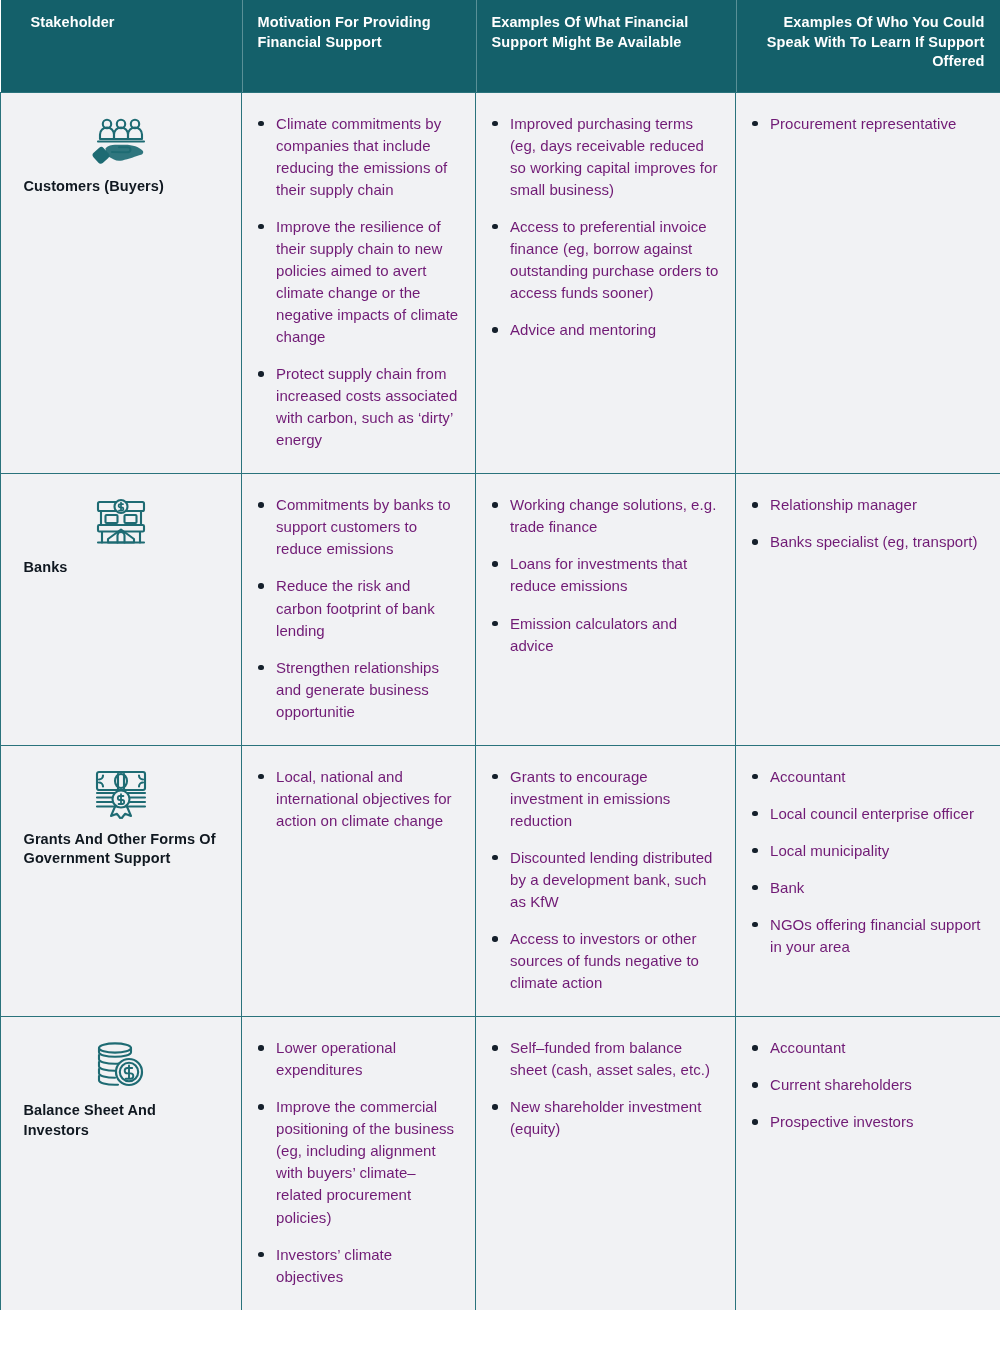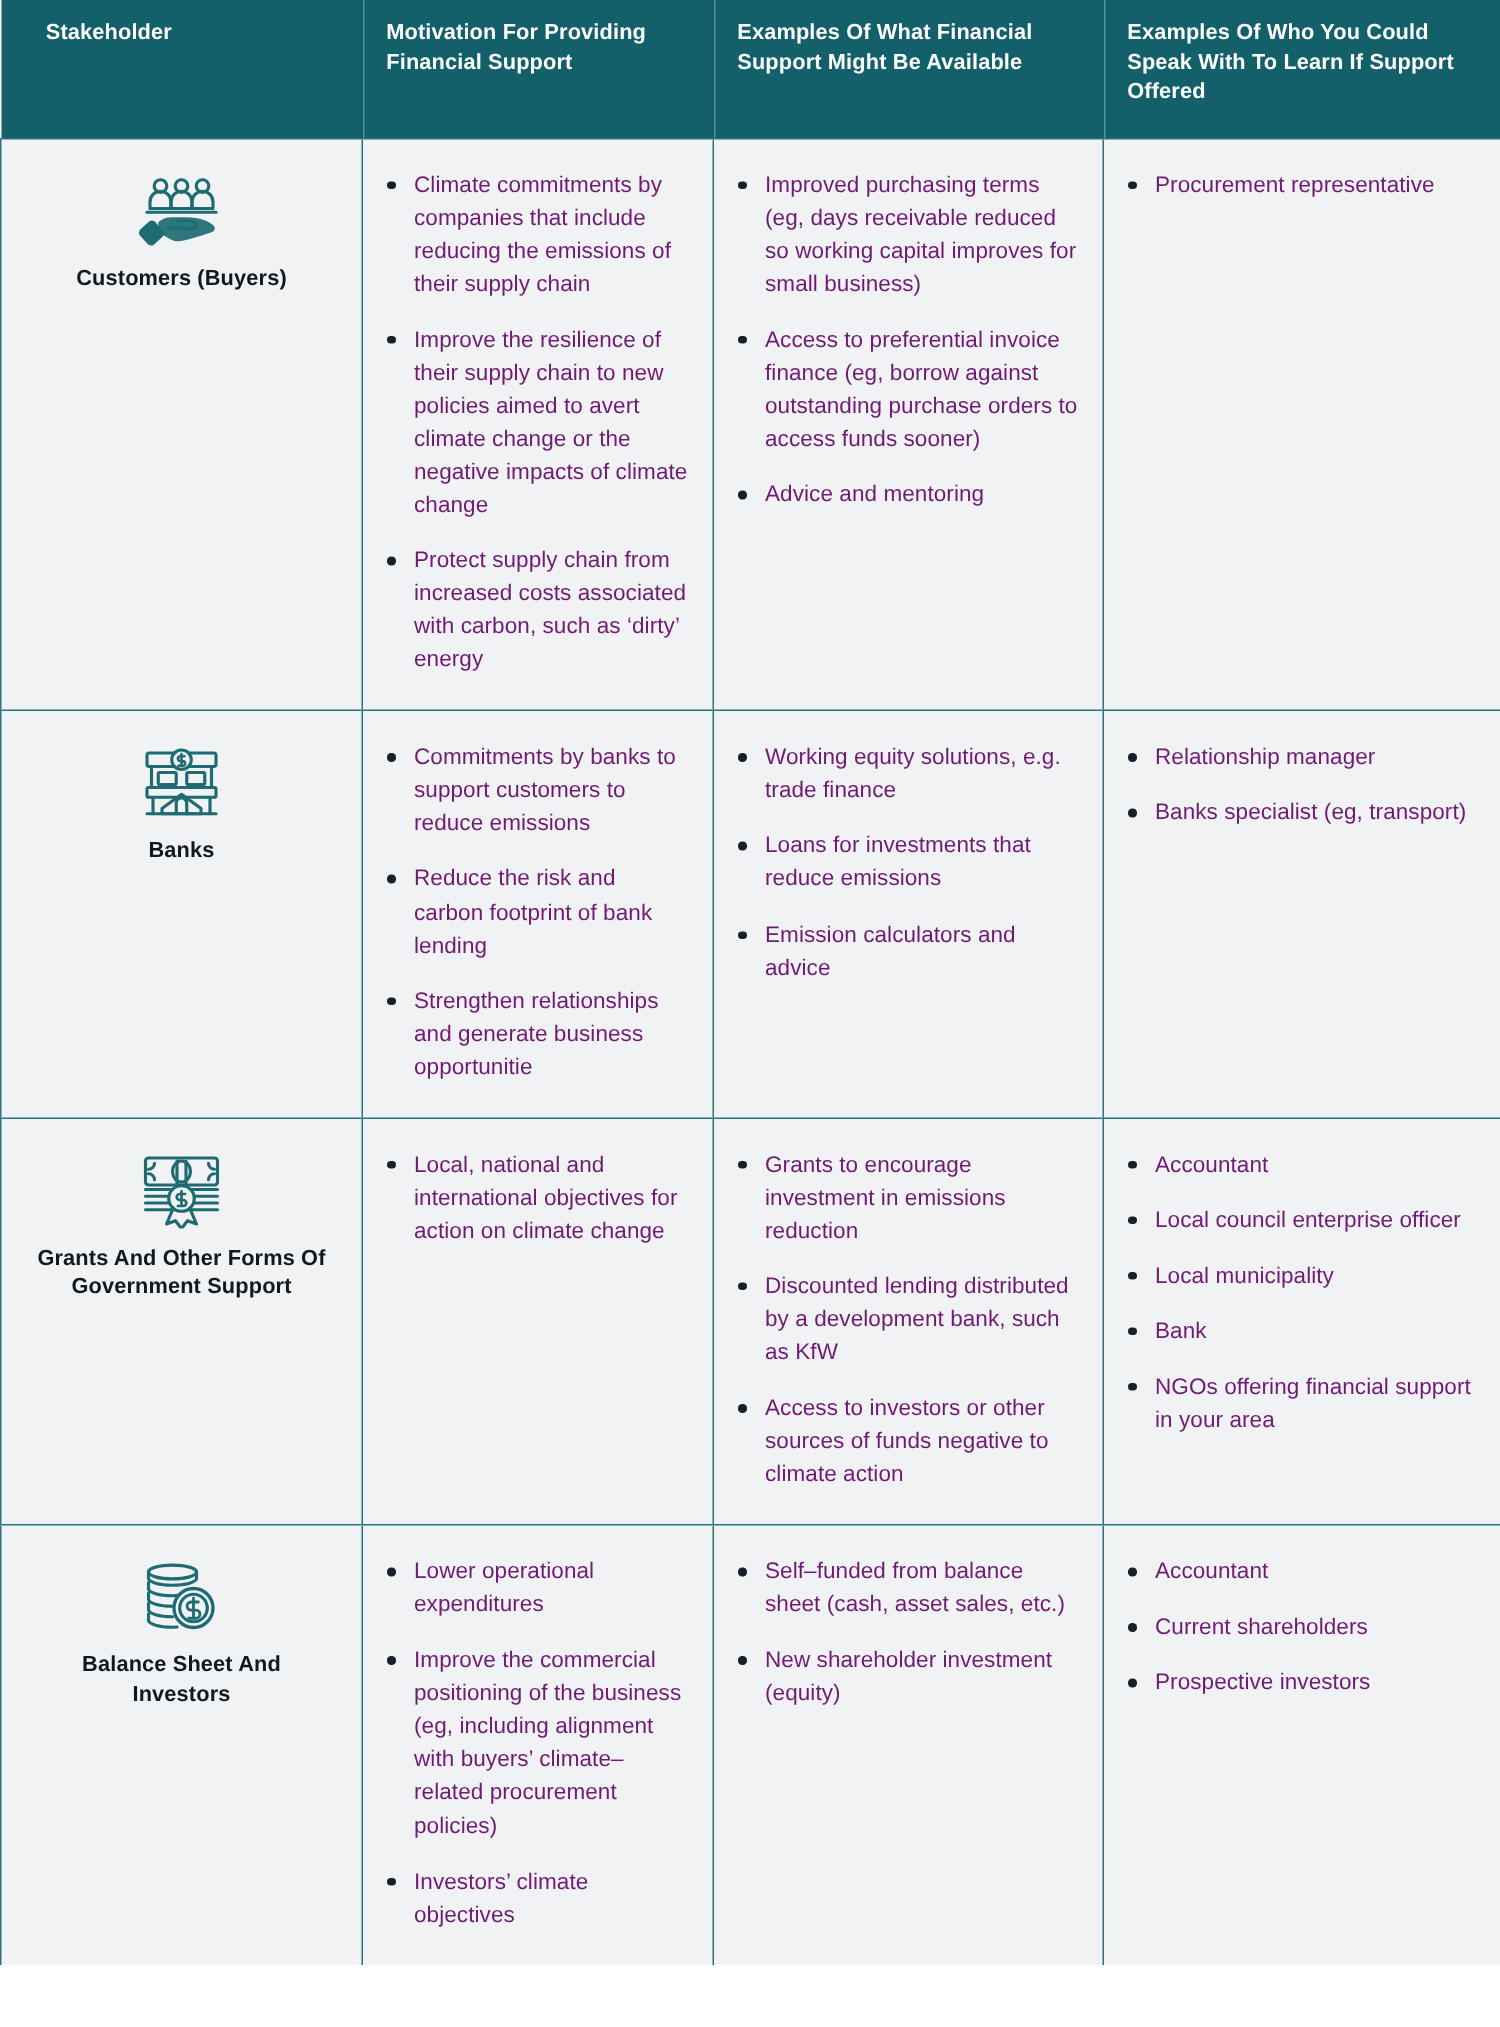--- a/index.html
+++ b/index.html
@@ -36,21 +36,21 @@
     padding: 13px 16px 20px 16px;
     border: none;
     letter-spacing: 0.1px;
     box-sizing: border-box;
     margin-left: 48px;
   }
   thead th.h-stakeholder { padding-left: 30px; }
   thead th.col1 { width: 241px; }
   thead th.col2 { width: 234px; }
   thead th.col3 { width: 260px; }
-  thead th.col4 { width: 265px; }
+  thead th.col4 { width: 265px; text-align: right; }
 
   
   thead th.sep { box-shadow: inset 1px 0 0 0 rgba(255,255,255,0.30); }
 
   
   tbody td {
     background: #f1f2f4;
     vertical-align: top;
     border-top: 1.3px solid #2a737c;
     padding: 0;
@@ -59,21 +59,20 @@
   tbody td.sep {
     border-left: 1.3px solid #2a737c;
   }
   tbody td.firstcol {
     border-left: 1.3px solid #2a737c;
   }
 
   
   .stake-cell-inner {
     padding: 22px 18px 26px 18px;
-    text-align: center;
   }
   .stake-icon {
     display: block;
     margin: 0 auto 10px auto;
     width: 58px;
     height: 52px;
   }
   .stake-label {
     font-size: 14.5px;
     font-weight: bold;
@@ -197,21 +196,21 @@
               <ul class="bl">
                 <li>Commitments by banks to support customers to reduce emissions</li>
                 <li>Reduce the risk and carbon footprint of bank lending</li>
                 <li>Strengthen relationships and generate business opportunitie</li>
               </ul>
             </div>
           </td>
           <td class="col3 sep">
             <div class="cell-inner">
               <ul class="bl">
-                <li>Working equity solutions, e.g. trade finance</li>
+                <li>Working change solutions, e.g. trade finance</li>
                 <li>Loans for investments that reduce emissions</li>
                 <li>Emission calculators and advice</li>
               </ul>
             </div>
           </td>
           <td class="col4 sep">
             <div class="cell-inner">
               <ul class="bl">
                 <li>Relationship manager</li>
                 <li>Banks specialist (eg, transport)</li>

